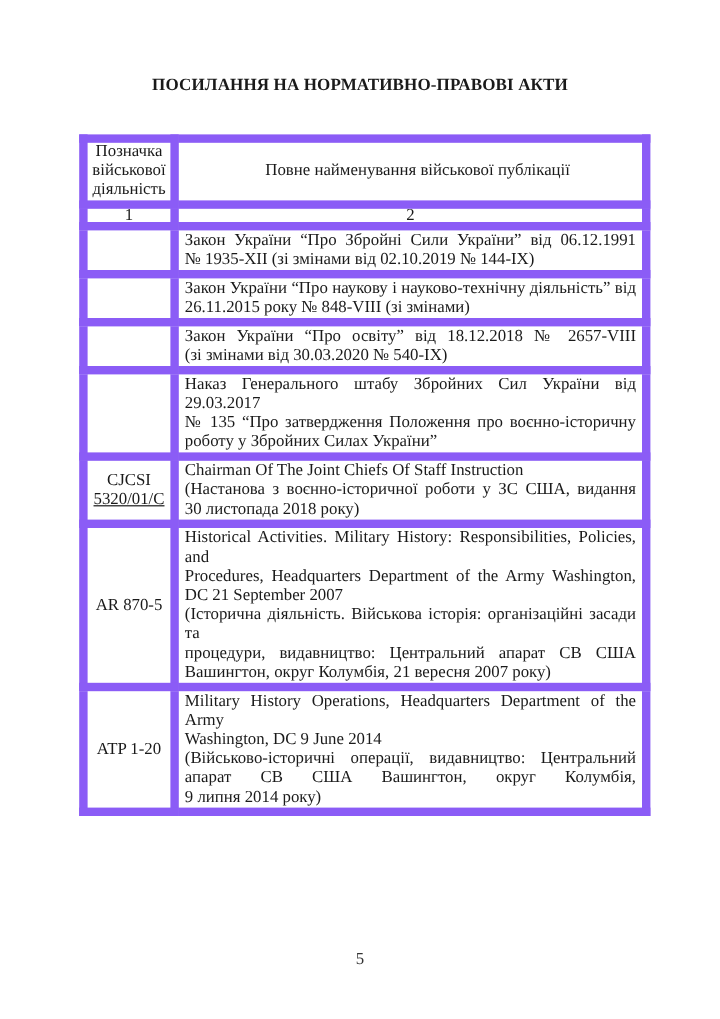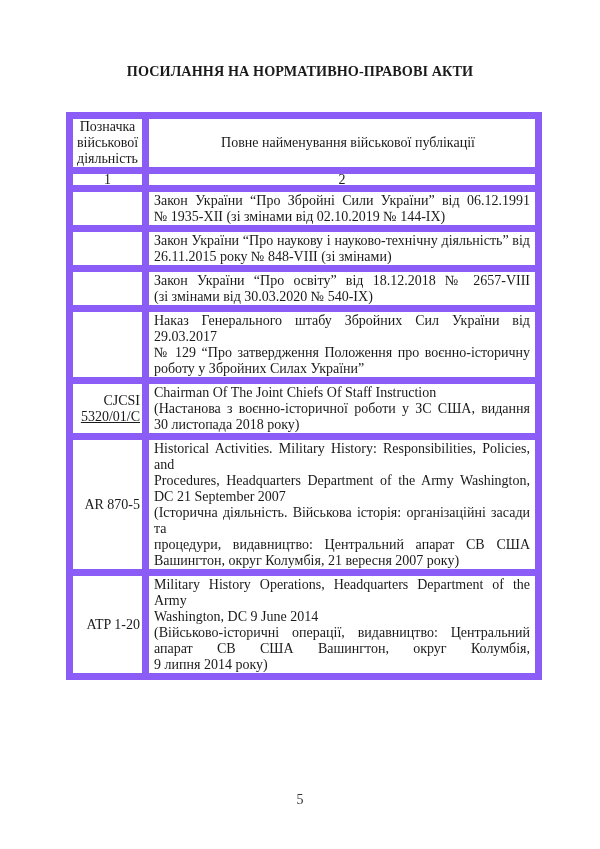--- a/index.html
+++ b/index.html
@@ -20,21 +20,21 @@
     font-size: 14px; line-height: 16px;
   }
   table.refs col.c1 { width: 76px; }
   table.refs col.c2 { width: 393px; }
   table.refs td, table.refs th {
     border: 7px solid #8b5cf6; padding: 0 4px 0 4px; vertical-align: middle;
     font-weight: normal;
   }
   table.refs th.h1 { text-align: center; padding: 0 2px; }
   table.refs th.h2 { text-align: center; padding-left: 16px; }
-  table.refs td.code { text-align: right; padding: 0 2px; }
+  table.refs td.code { text-align: center; padding: 0 2px; }
   table.refs td.desc { text-align: justify; text-align-last: left; padding: 1px 5px 0 5px; }
   table.refs tr.num td { text-align: center; height: 11px; line-height: 11px; }
   .desc .ln { display: block; }
   .desc .jl { display: block; text-align: justify; text-align-last: justify; }
   .pagenum {
     position: absolute; left: 0; top: 792px; width: 600px; text-align: center;
     font-size: 14px; color: #333;
   }
 </style>
 </head>
@@ -82,21 +82,21 @@
         <td class="code"></td>
         <td class="desc">
           <span class="jl">Закон України “Про освіту” від 18.12.2018 № 2657-VIII</span>
           <span class="ln">(зі змінами від 30.03.2020 № 540-IX)</span>
         </td>
       </tr>
       <tr>
         <td class="code"></td>
         <td class="desc">
           <span class="jl">Наказ Генерального штабу Збройних Сил України від 29.03.2017</span>
-          <span class="jl">№ 129 “Про затвердження Положення про воєнно-історичну</span>
+          <span class="jl">№ 135 “Про затвердження Положення про воєнно-історичну</span>
           <span class="ln">роботу у Збройних Силах України”</span>
         </td>
       </tr>
       <tr>
         <td class="code">
           <span style="display: block;">CJCSI</span>
           <span style="display: block; text-decoration: underline;">5320/01/C</span>
         </td>
         <td class="desc">
           <span class="ln">Chairman Of The Joint Chiefs Of Staff Instruction</span>

